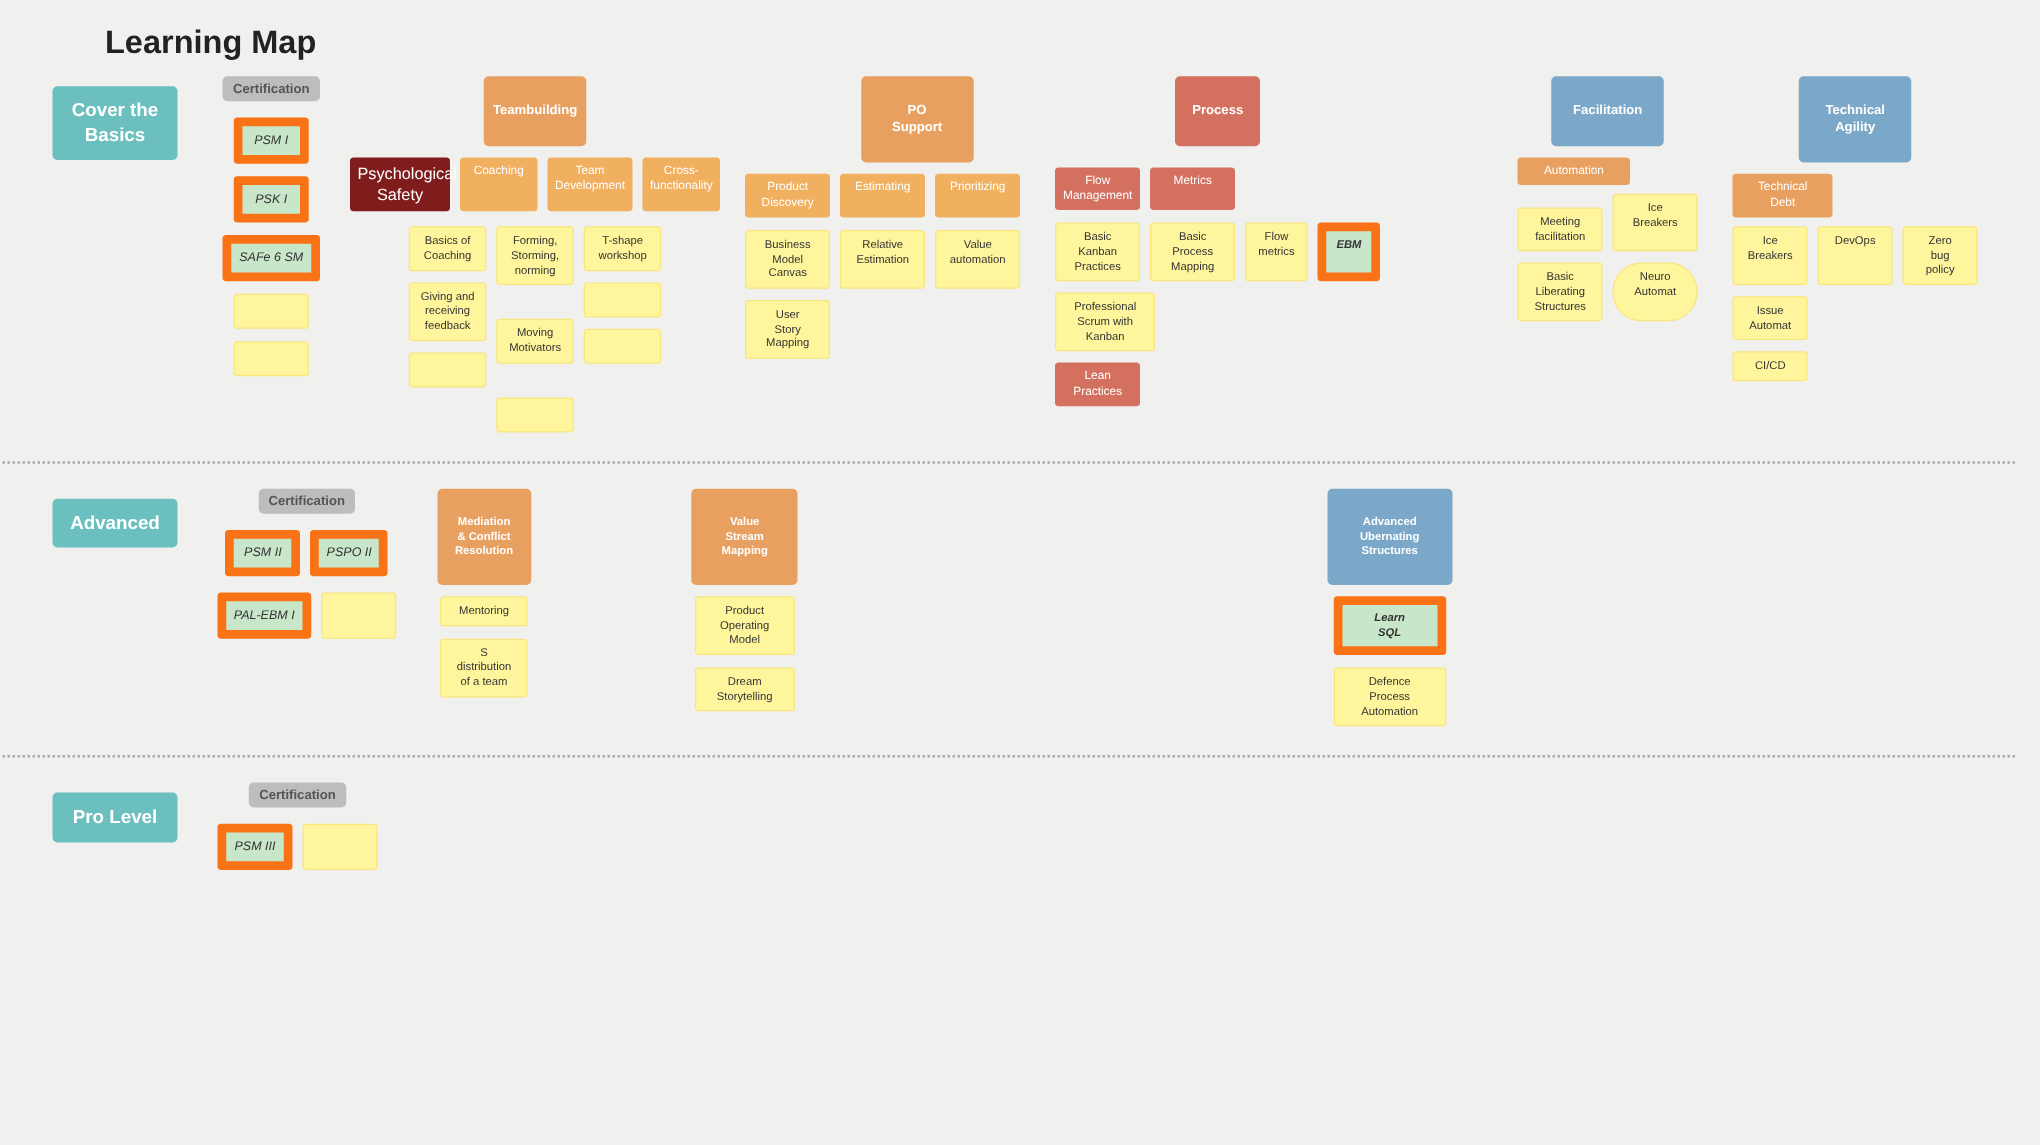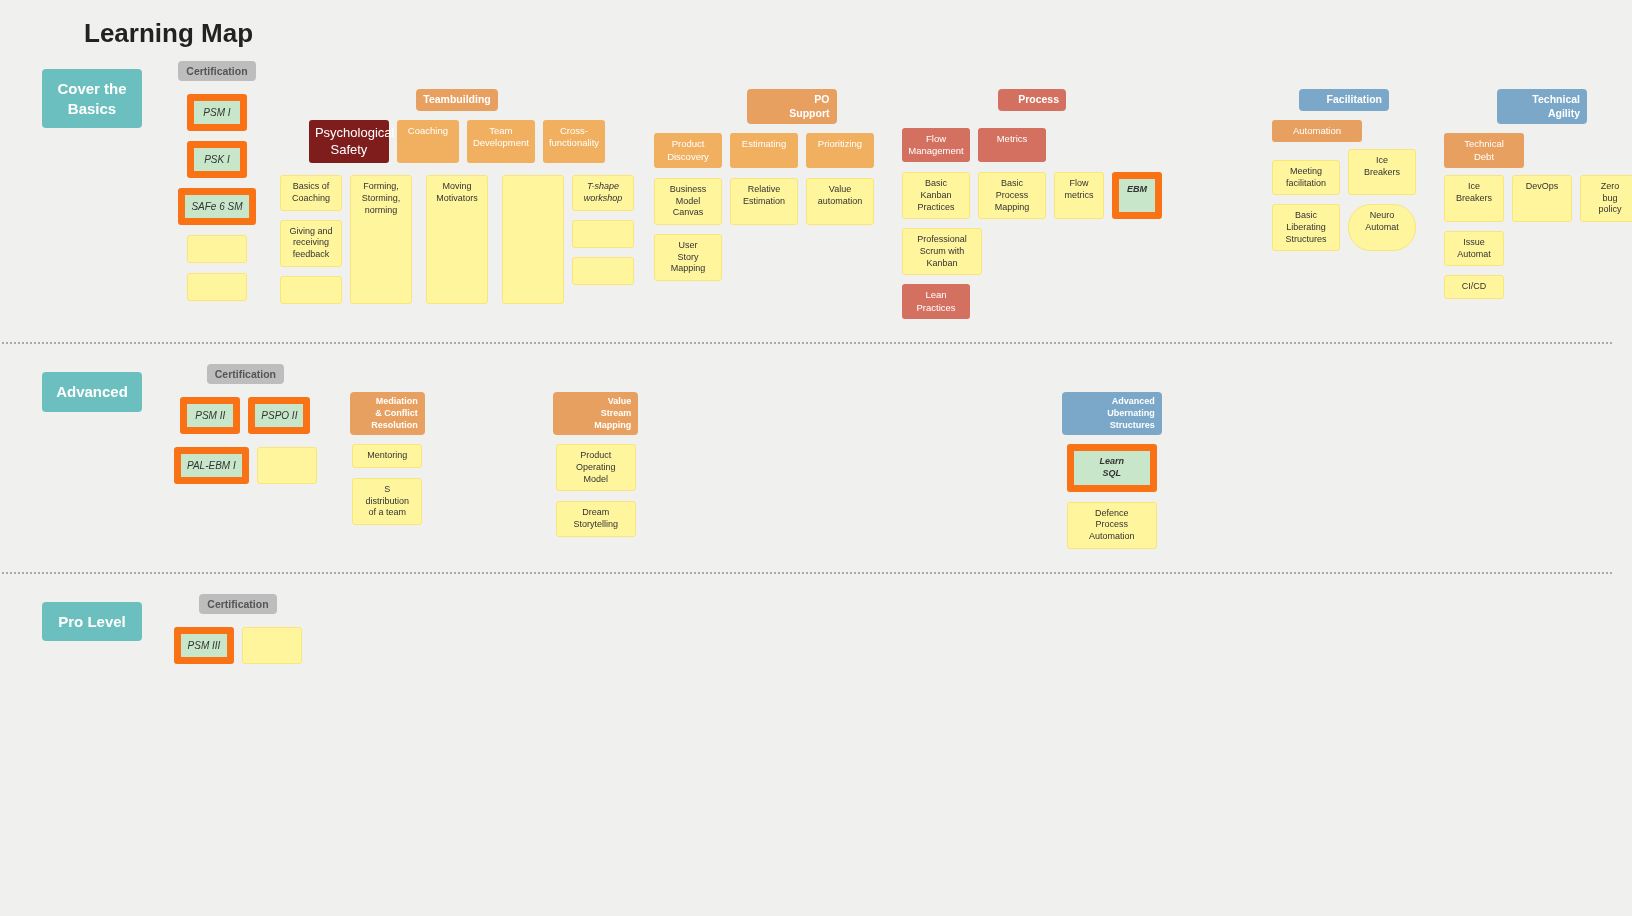--- a/index.html
+++ b/index.html
@@ -85,27 +85,26 @@
       display: flex;
       flex-direction: column;
       align-items: center;
       min-width: 75px;
     }
     .topic-header {
       border-radius: 4px;
       font-size: 10.5px;
       font-weight: bold;
       color: #fff;
-      padding: 4px 7px;
-      text-align: right;
+      padding: 21px 7px;
+      text-align: center;
       margin-bottom: 6px;
       min-width: 68px;
       max-width: 100px;
       line-height: 1.3;
-      margin-top: 28px;
     }
     .cards-stack {
       display: flex;
       flex-direction: column;
       align-items: center;
       gap: 4px;
     }
     .cert-area {
       display: flex;
       flex-direction: column;
@@ -156,27 +155,27 @@
             <div class="card" style="background:#f0b060;color:#fff;font-size:9.5px;min-width:62px;">Coaching</div>
             <div class="card" style="background:#f0b060;color:#fff;font-size:9.5px;min-width:62px;">Team<br>Development</div>
             <div class="card" style="background:#f0b060;color:#fff;font-size:9.5px;min-width:62px;">Cross-<br>functionality</div>
           </div>
           <div style="display:flex;gap:4px;margin-top:2px;">
             <div style="display:flex;flex-direction:column;gap:3px;">
               <div class="card card-yellow" style="font-size:9px;min-width:62px;">Basics of<br>Coaching</div>
               <div class="card card-yellow" style="font-size:9px;min-width:62px;">Giving and<br>receiving<br>feedback</div>
               <div class="card card-yellow" style="min-height:28px;min-width:62px;"></div>
             </div>
-            <div style="display:flex;flex-direction:row;gap:10px;justify-content:center;">
+            <div style="display:flex;flex-direction:column;gap:21px;justify-content:center;">
               <div class="card card-yellow" style="font-size:9px;min-width:62px;">Forming,<br>Storming,<br>norming</div>
               <div class="card card-yellow" style="font-size:9px;min-width:62px;">Moving<br>Motivators</div>
               <div class="card card-yellow" style="min-height:28px;min-width:62px;"></div>
             </div>
             <div style="display:flex;flex-direction:column;gap:3px;">
-              <div class="card card-yellow" style="font-size:9px;min-width:62px;font-style:italic;">T-shape<br>workshop</div>
+              <div class="card card-yellow" style="font-size:9px;min-width:62px;">T-shape<br>workshop</div>
               <div class="card card-yellow" style="min-height:28px;min-width:62px;"></div>
               <div class="card card-yellow" style="min-height:28px;min-width:62px;"></div>
             </div>
           </div>
         </div>
       </div>
 
       <div class="topic-column" style="min-width:220px;margin-left:10px;">
         <div class="topic-header" style="background:#e8a060;min-width:90px;margin-left:55px;">PO<br>Support</div>
         <div>

